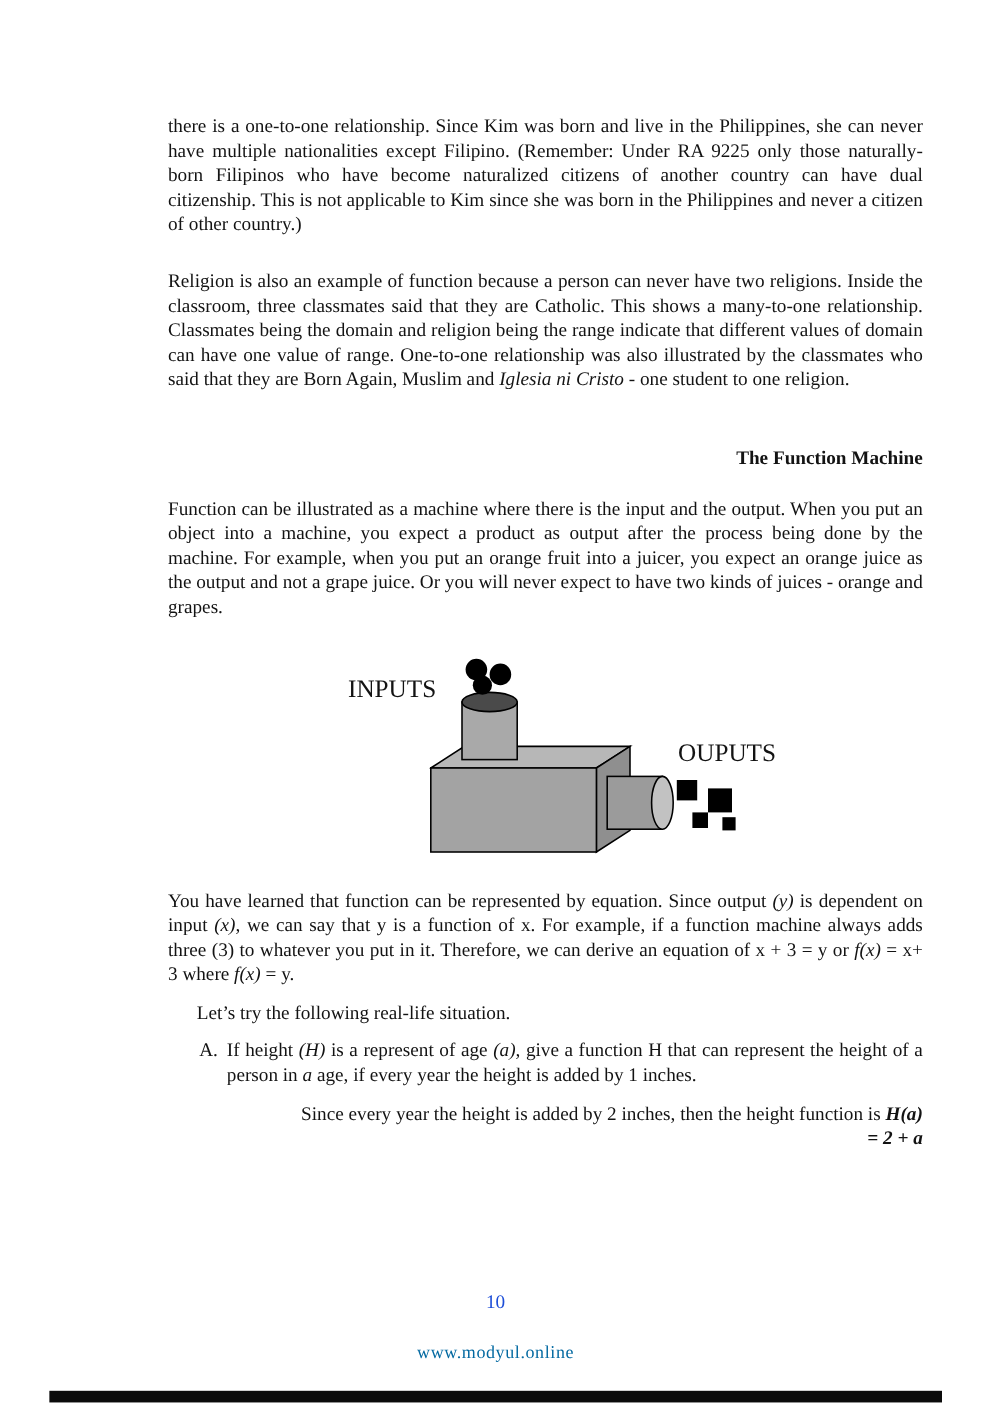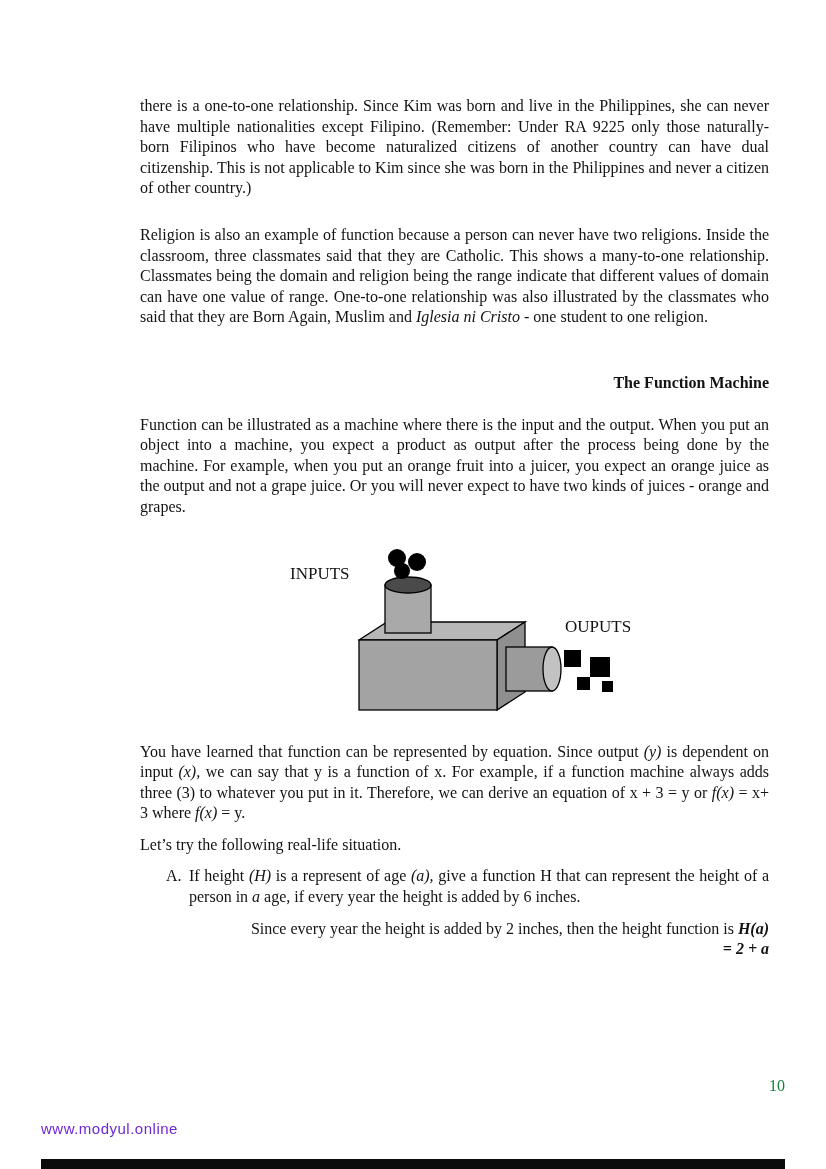--- a/index.html
+++ b/index.html
@@ -24,39 +24,40 @@
       line-height: 20.6px;
       text-align: justify;
     }
     p { margin: 0; }
     .p1 { margin-bottom: 26px; }
     .p2 { margin-bottom: 45px; }
     .question { margin-bottom: 21px; }
     .heading { font-weight: bold; font-size: 16px; margin-bottom: 21px; text-align: right; }
     .p4 { margin-bottom: 0; }
     .figure { position: relative; height: 180px; margin: 22px 0 22px; text-align: left; }
-    .fig-label { position: absolute; font-size: 17px; color: #131313; }
+    .fig-label { position: absolute; font-size: 21px; color: #131313; }
     .inputs-label { left: 150px; top: 24px; }
     .ouputs-label { left: 425px; top: 77px; }
     .machine { position: absolute; left: 218px; top: 0; width: 280px; height: 180px; }
     .p5 { margin-bottom: 11px; }
-    .lets { margin-bottom: 11px; text-align: left; }
+    .lets { margin-bottom: 11px; text-align: left; margin-left: 24px; }
     .item { position: relative; padding-left: 49px; margin-bottom: 11px; }
     .item-marker { position: absolute; left: 26px; top: 0; }
     .solution-label { margin-left: 61px; margin-bottom: 11px; text-align: left; }
     .solution { padding-left: 61px; text-indent: 41px; text-align: right; }
     .formula { font-weight: 700; font-style: italic; }
     .page-number {
       position: absolute; left: 0; top: 1077px; width: 100%;
-      text-align: right; font-size: 16px; color: #15803d;
+      text-align: center; font-size: 16px; color: #1d4ed8;
     }
     .watermark {
       position: absolute; left: 0; top: 1120px; width: 100%;
-      font-family: Liberation Sans, sans-serif;
-      font-size: 15px; color: #6d28d9; letter-spacing: 0.5px;
+      text-align: center;
+      font-family: Liberation Serif, serif;
+      font-size: 15px; color: #0369a1; letter-spacing: 0.5px;
     }
     .footer-bar {
       position: absolute; left: 0; bottom: 0; width: 100%; height: 10px;
       background: #0b0b0b;
     }
   </style>
 </head>
 <body>
 
 <div class="page">
@@ -89,21 +90,21 @@
         <rect x="232" y="117" width="20" height="20" fill="#000000"></rect>
         <rect x="219" y="137" width="13" height="13" fill="#000000"></rect>
         <rect x="244" y="141" width="11" height="11" fill="#000000"></rect>
       </svg>
     </div>
 
     <p class="p5"><span>You have learned that function can be represented by equation. Since output </span><em>(y)</em><span> is dependent on input </span><em>(x),</em><span> we can say that y is a function of x. For example, if a function machine always adds three (3) to whatever you put in it. Therefore, we can derive an equation of x + 3 = y or </span><em>f(x)</em><span> = x+ 3 where </span><em>f(x)</em><span> = y.</span></p>
 
     <p class="lets">Let’s try the following real-life situation.</p>
 
-    <div class="item"><span class="item-marker">A.</span><span>If height </span><em>(H)</em><span> is a represent of age </span><em>(a),</em><span> give a function H that can represent the height of a person in </span><em>a</em><span> age, if every year the height is added by 6 inches.</span></div>
+    <div class="item"><span class="item-marker">A.</span><span>If height </span><em>(H)</em><span> is a represent of age </span><em>(a),</em><span> give a function H that can represent the height of a person in </span><em>a</em><span> age, if every year the height is added by 1 inches.</span></div>
 
 
     <p class="solution"><span>Since every year the height is added by 2 inches, then the height function is </span><strong class="formula">H(a) = 2 + a</strong></p>
 
   </div>
 
   <div class="page-number">10</div>
   <div class="watermark">www.modyul.online</div>
   <div class="footer-bar"></div>
 </div>

